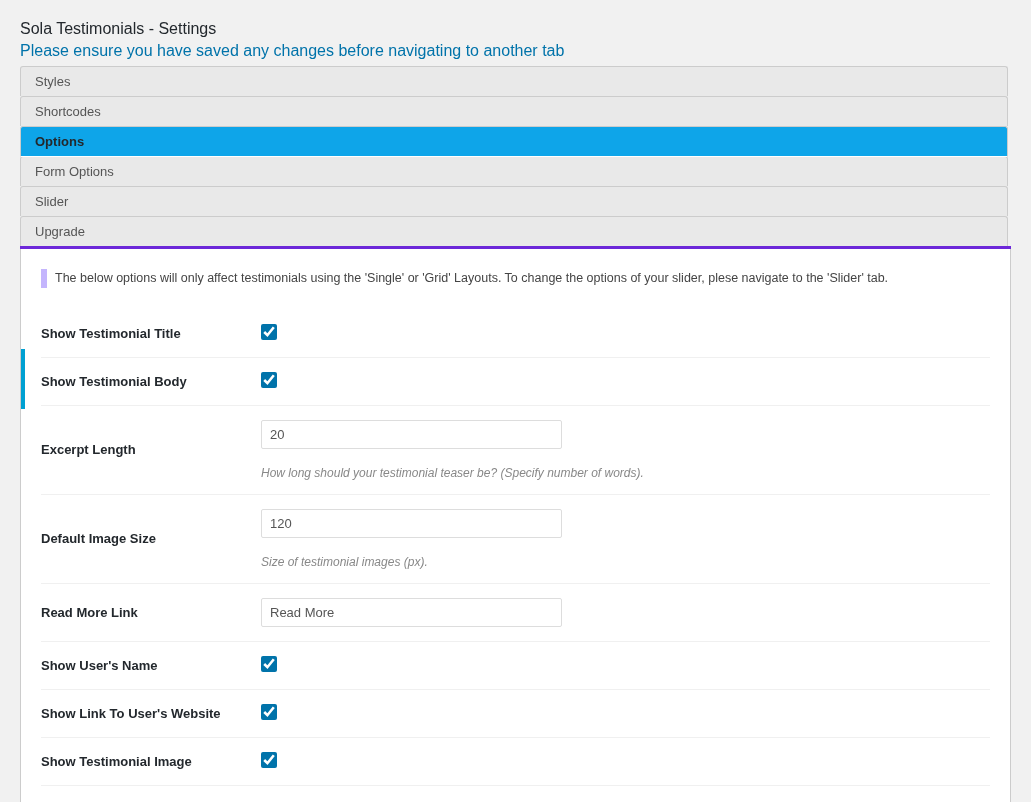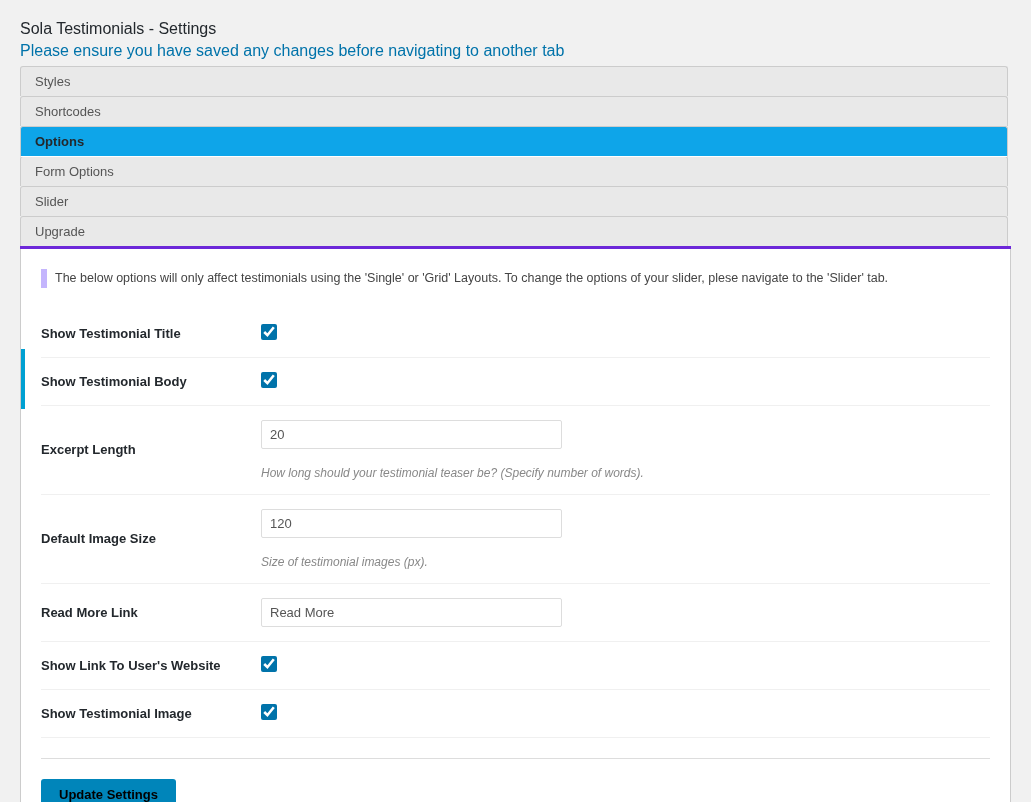--- a/index.html
+++ b/index.html
@@ -190,20 +190,26 @@
           </td>
         </tr>
 
         <tr class="settings-row">
           <td class="settings-label">Read More Link</td>
           <td class="settings-control">
             <input type="text" class="field-input" value="Read More" style="">
           </td>
         </tr>
 
+        <tr class="settings-row">
+          <td class="settings-label">Show User's Name</td>
+          <td class="settings-control">
+            <input type="checkbox" class="checkbox-styled" checked="" style="">
+          </td>
+        </tr>
 
         <tr class="settings-row">
           <td class="settings-label">Show Link To User's Website</td>
           <td class="settings-control">
             <input type="checkbox" class="checkbox-styled" checked="" style="">
           </td>
         </tr>
 
         <tr class="settings-row">
           <td class="settings-label">Show Testimonial Image</td>

